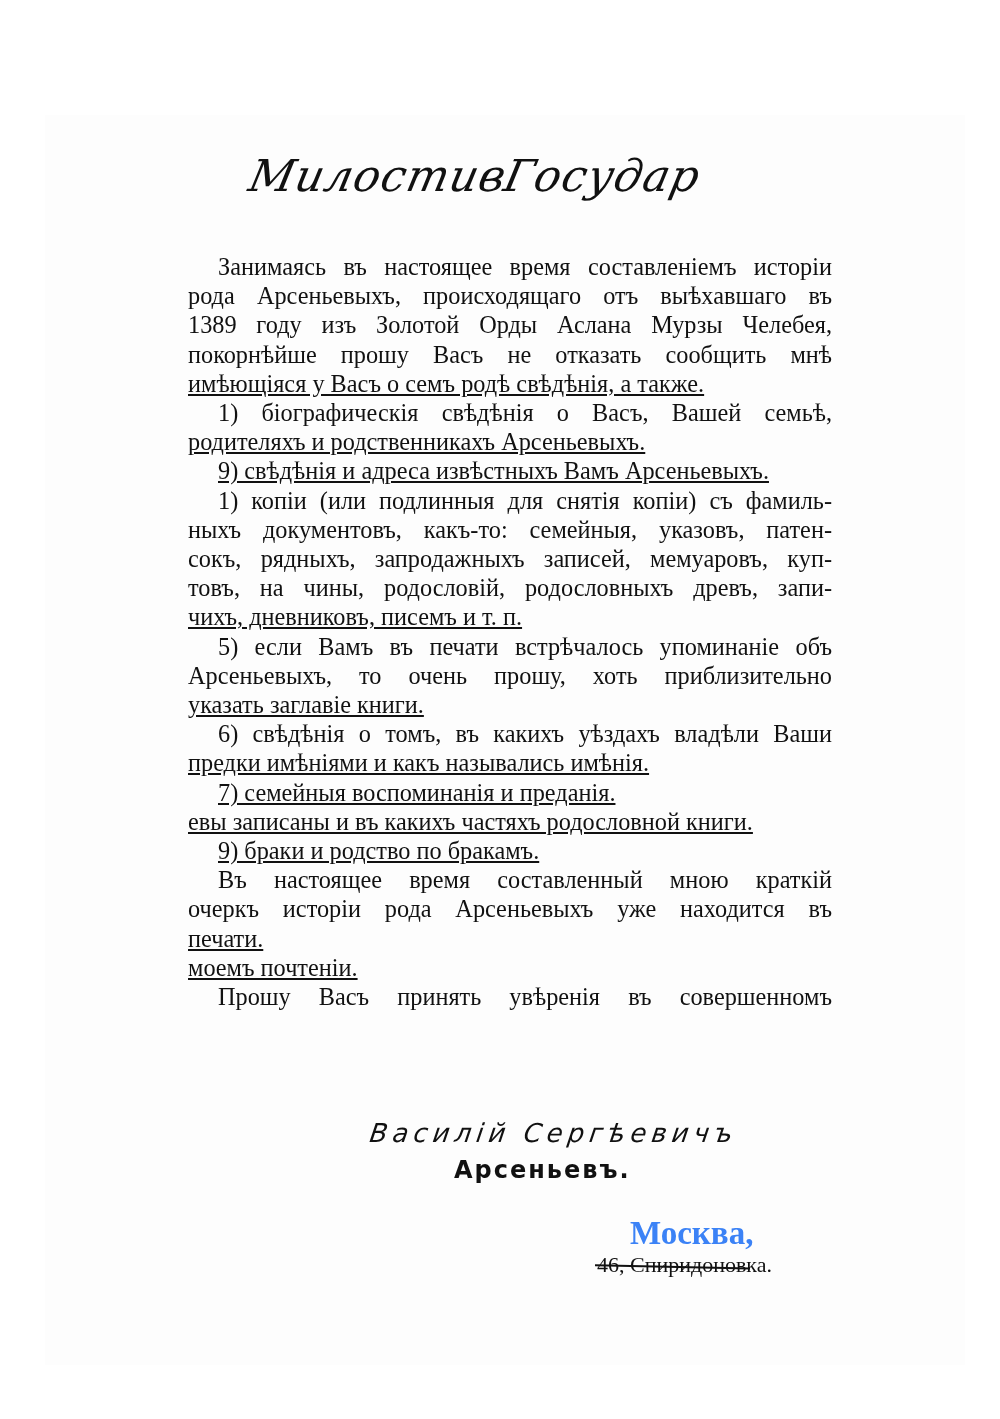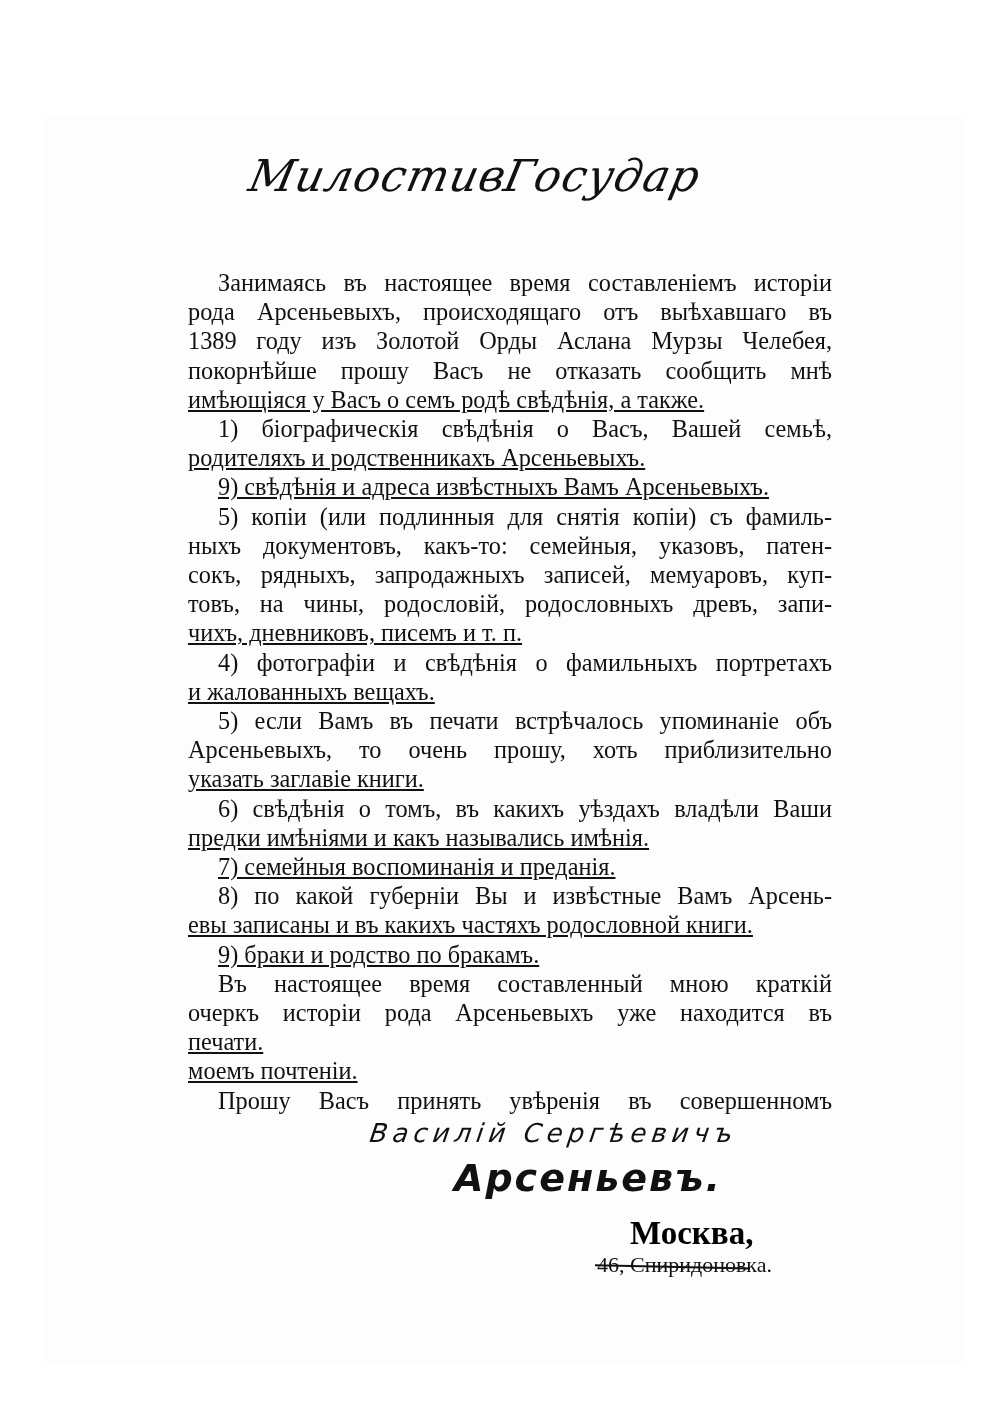--- a/index.html
+++ b/index.html
@@ -34,21 +34,21 @@
       font-size: 44px;
       letter-spacing: 1px;
       color: #111;
     }
     .salutation .w1 { position: absolute; left: 0; top: 0; transform: skewX(-12deg); }
     .salutation .w2 { position: absolute; left: 255px; top: 0; transform: skewX(-12deg); }
 
     .body-text {
       position: absolute;
       left: 188px;
-      top: 268px;
+      top: 252px;
       width: 644px;
       font-family: "Liberation Serif", "DejaVu Serif", serif;
       font-size: 24.3px;
       line-height: 29.2px;
       color: #111;
       text-align: justify;
       text-align-last: left;
     }
     .body-text .line {
       display: block;
@@ -76,33 +76,32 @@
       font-size: 26px;
       font-style: italic;
       letter-spacing: 5px;
       transform: skewX(-8deg);
       display: block;
     }
     .signature .surname {
       display: block;
       margin-left: 84px;
       margin-top: 8px;
-      font-size: 38px;
+      font-size: 24px;
       font-weight: bold;
-      font-style: italic;
       letter-spacing: 2px;
     }
     .place {
       position: absolute;
       left: 630px;
       top: 1215px;
       font-family: "Liberation Serif", "DejaVu Serif", serif;
       font-weight: bold;
       font-size: 33px;
-      color: #000000;
+      color: #3b82f6;
     }
     .address {
       position: absolute;
       left: 597px;
       top: 1252px;
       font-family: "Liberation Serif", "DejaVu Serif", serif;
       font-size: 22px;
       color: #111;
       white-space: nowrap;
     }
@@ -139,44 +138,39 @@
       <span class="line last">имѣющіяся у Васъ о семъ родѣ свѣдѣнія, а также.</span>
     </div>
     <div>
       <span class="line indent">1) біографическія свѣдѣнія о Васъ, Вашей семьѣ,</span>
       <span class="line last">родителяхъ и родственникахъ Арсеньевыхъ.</span>
     </div>
     <div>
       <span class="line indent last">9) свѣдѣнія и адреса извѣстныхъ Вамъ Арсеньевыхъ.</span>
     </div>
     <div>
-      <span class="line indent">5) копіи (или подлинныя для снятія копіи) съ фамиль-</span>
+      <span class="line indent">1) копіи (или подлинныя для снятія копіи) съ фамиль-</span>
       <span class="line">ныхъ документовъ, какъ-то: семейныя, указовъ, патен-</span>
       <span class="line">сокъ, рядныхъ, запродажныхъ записей, мемуаровъ, куп-</span>
       <span class="line">товъ, на чины, родословій, родословныхъ древъ, запи-</span>
       <span class="line last">чихъ, дневниковъ, писемъ и т. п.</span>
-    </div>
-    <div>
-      <span class="line indent">4) фотографіи и свѣдѣнія о фамильныхъ портретахъ</span>
-      <span class="line last">и жалованныхъ вещахъ.</span>
     </div>
     <div>
       <span class="line indent">5) если Вамъ въ печати встрѣчалось упоминаніе объ</span>
       <span class="line">Арсеньевыхъ, то очень прошу, хоть приблизительно</span>
       <span class="line last">указать заглавіе книги.</span>
     </div>
     <div>
       <span class="line indent">6) свѣдѣнія о томъ, въ какихъ уѣздахъ владѣли Ваши</span>
       <span class="line last">предки имѣніями и какъ назывались имѣнія.</span>
     </div>
     <div>
       <span class="line indent last">7) семейныя воспоминанія и преданія.</span>
     </div>
     <div>
-      <span class="line indent">8) по какой губерніи Вы и извѣстные Вамъ Арсень-</span>
       <span class="line last">евы записаны и въ какихъ частяхъ родословной книги.</span>
     </div>
     <div>
       <span class="line indent last">9) браки и родство по бракамъ.</span>
     </div>
     <div>
       <span class="line indent">Въ настоящее время составленный мною краткій</span>
       <span class="line">очеркъ исторіи рода Арсеньевыхъ уже находится въ</span>
       <span class="line last">печати.</span>
     </div>

